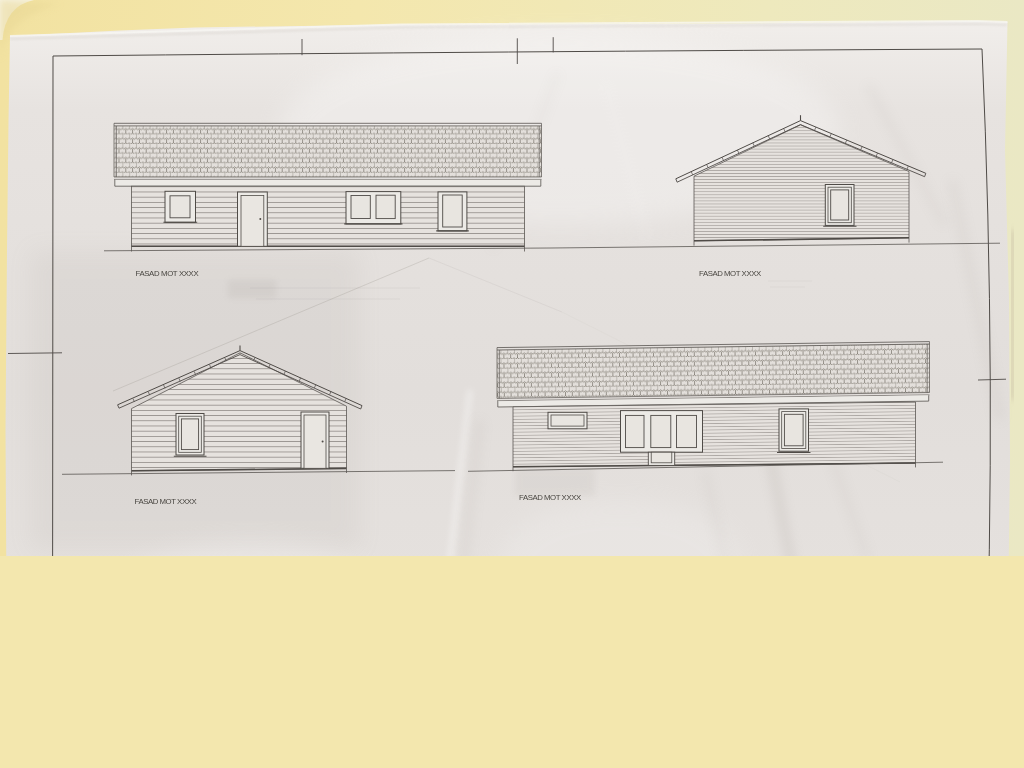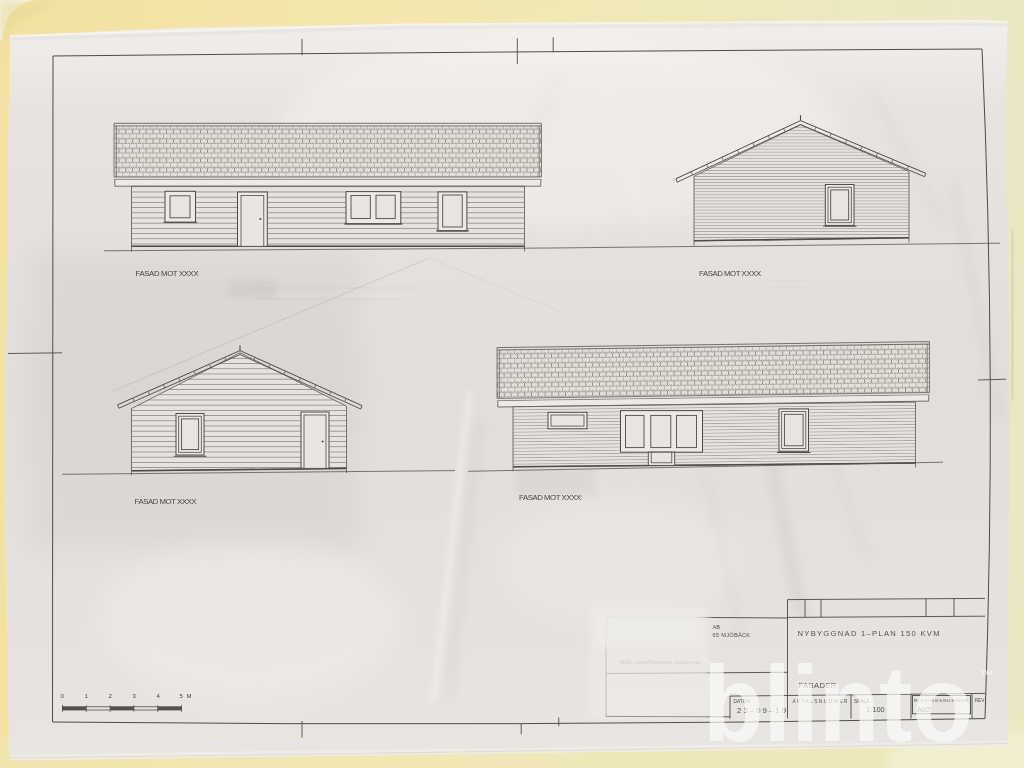--- a/index.html
+++ b/index.html
@@ -1,16 +1,16 @@
 <!DOCTYPE html>
 <html><head>
 <meta charset="utf-8">
 <style>
   html,body{margin:0;padding:0;background:#f3e7ae;}
-  #stage{position:relative;width:1024px;height:768px;overflow:hidden;font-family:"Liberation Sans",sans-serif;}
+  #stage{position:relative;width:1024px;height:556px;overflow:hidden;font-family:"Liberation Sans",sans-serif;}
   svg{display:block;}
 </style>
 </head>
 <body>
 <div id="stage">
 <svg width="1024" height="768" viewBox="0 0 1024 768">
 <defs>
   <linearGradient id="matg" x1="0" y1="0" x2="1" y2="0">
     <stop offset="0" stop-color="#f2e2a1"></stop>
     <stop offset="0.35" stop-color="#f4e7ad"></stop>

